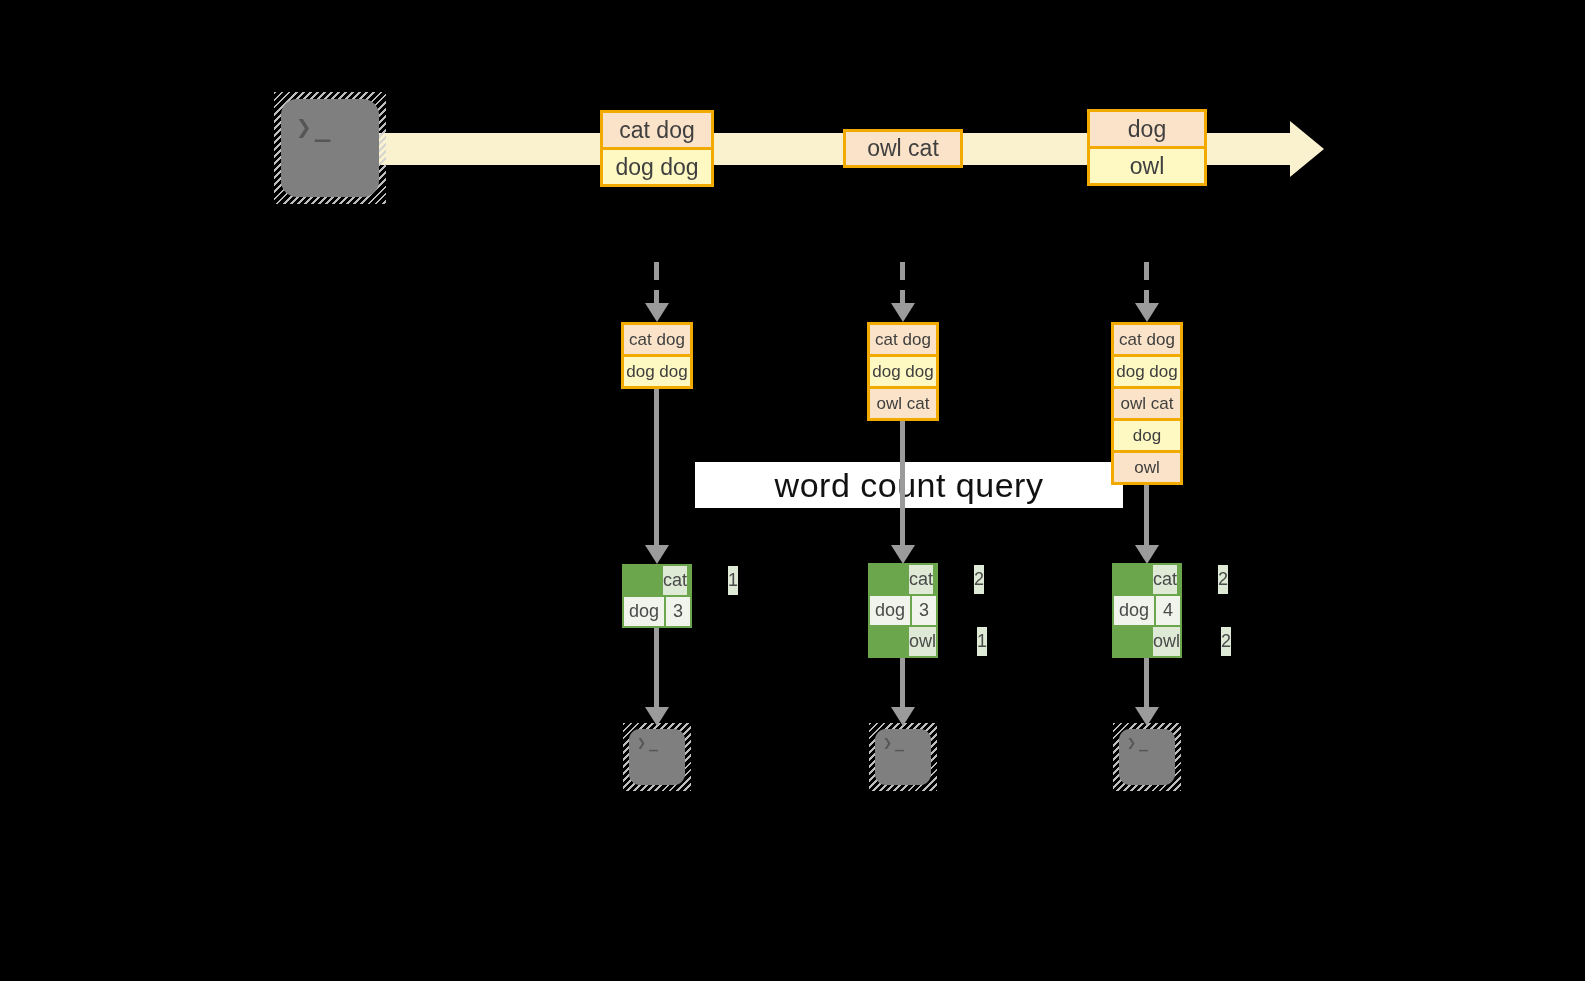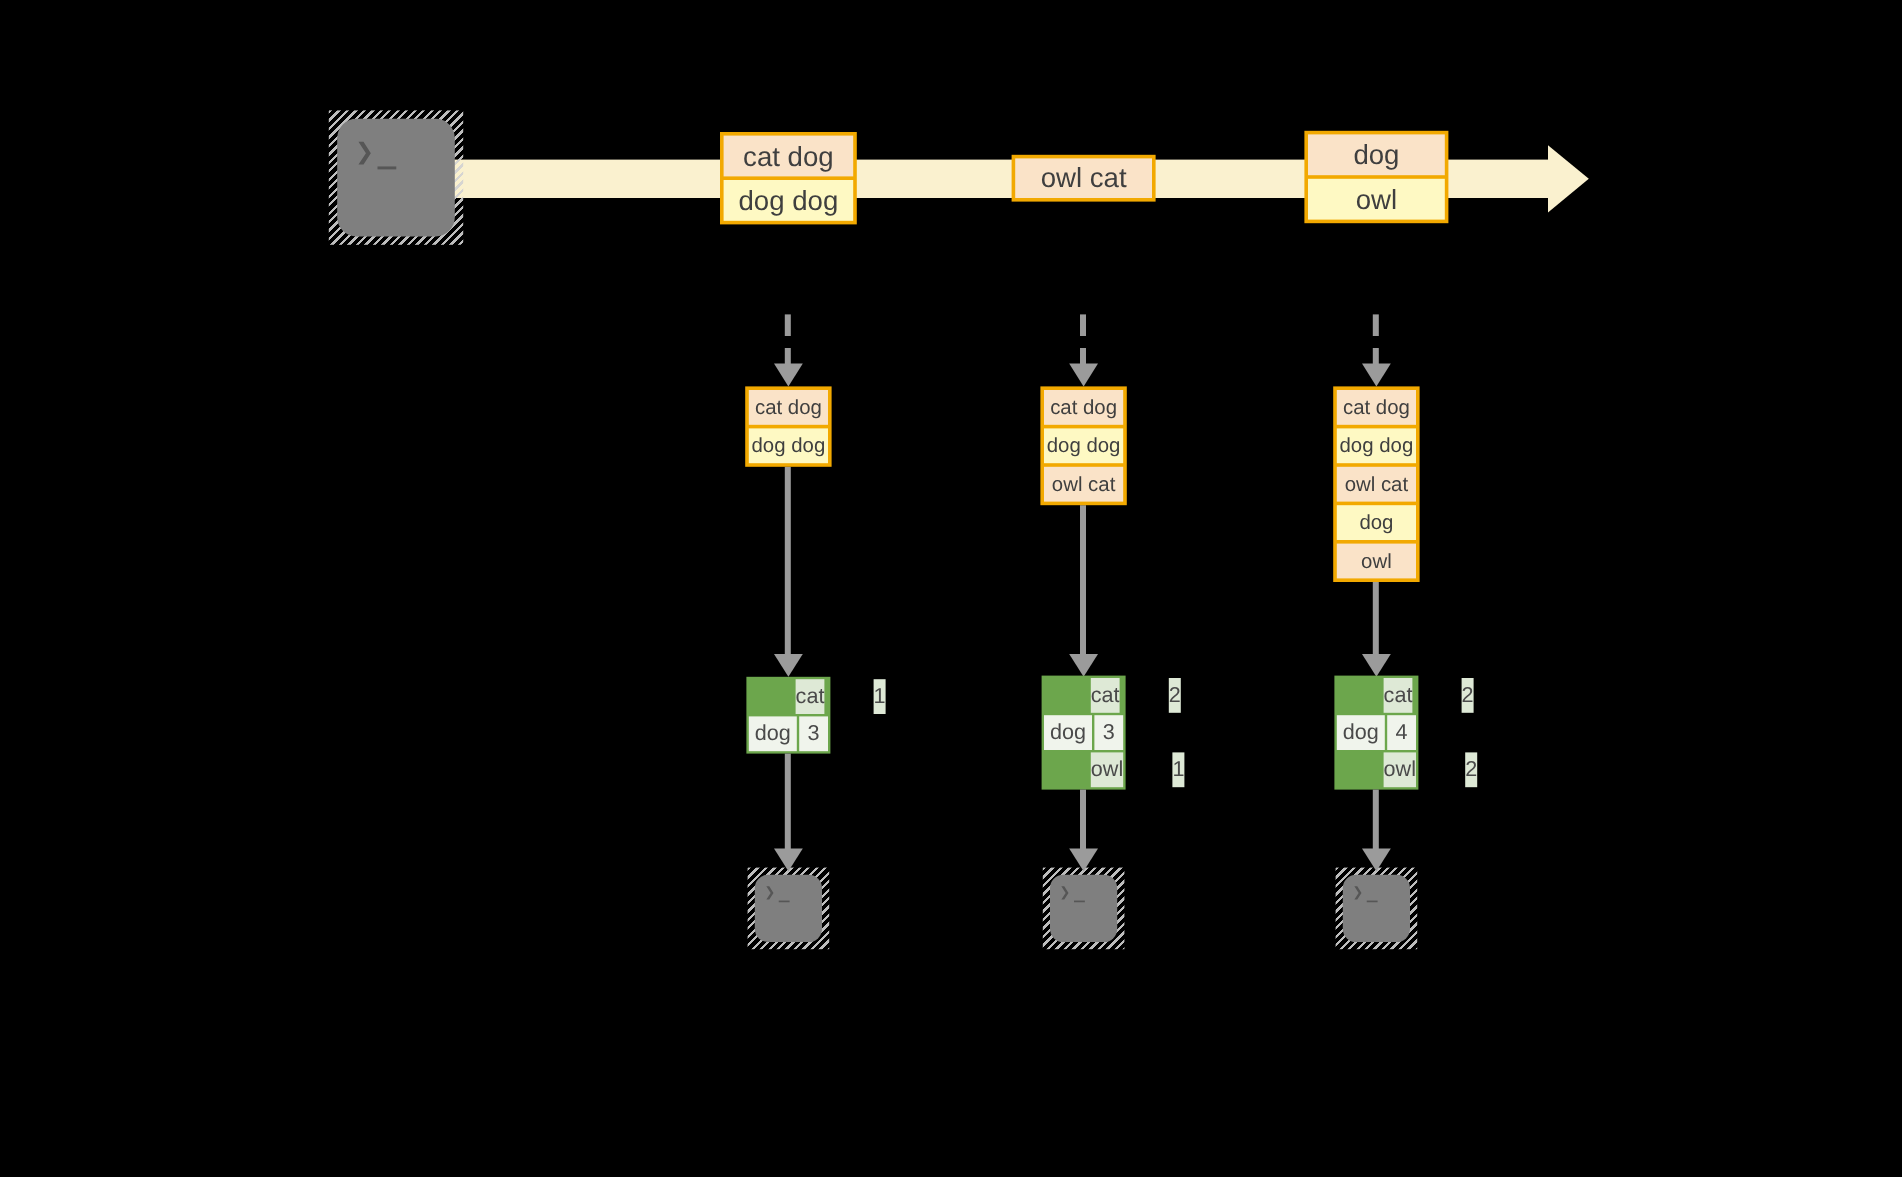--- a/index.html
+++ b/index.html
@@ -108,20 +108,21 @@
     <div class="cell fill-a">owl cat</div>
   </div>
   <div class="stack" style="left:1111px; top:322px;">
     <div class="cell fill-a">cat dog</div>
     <div class="cell fill-b">dog dog</div>
     <div class="cell fill-a">owl cat</div>
     <div class="cell fill-b">dog</div>
     <div class="cell fill-a">owl</div>
   </div>
 
+  <div class="banner">word count query</div>
 
   <div class="varrow" style="left:654px; top:389px; height:157px;"></div>
   <div class="tri-down" style="left:645px; top:545px;"></div>
   <div class="varrow above-banner" style="left:900px; top:421px; height:125px;"></div>
   <div class="tri-down" style="left:891px; top:545px;"></div>
   <div class="varrow" style="left:1144px; top:485px; height:61px;"></div>
   <div class="tri-down" style="left:1135px; top:545px;"></div>
 
   <div class="gtable" style="left:622px; top:564px;">
     <div class="row">

